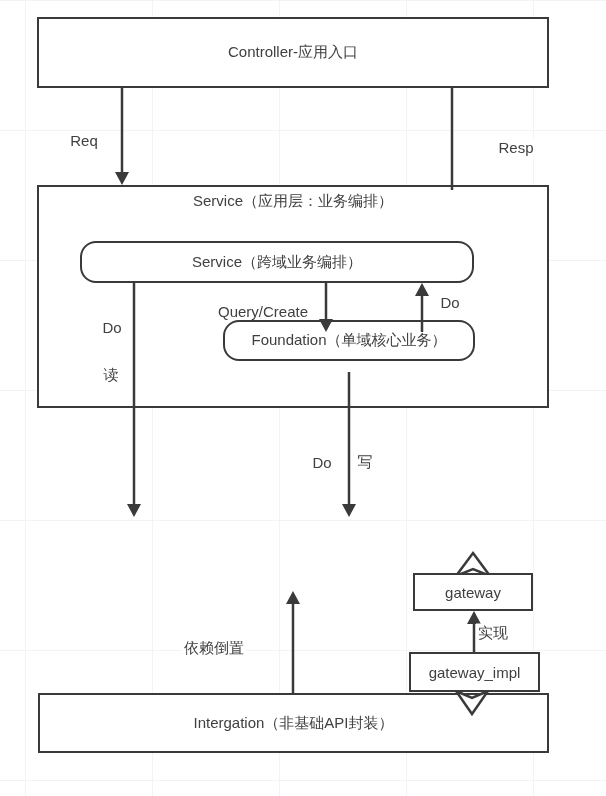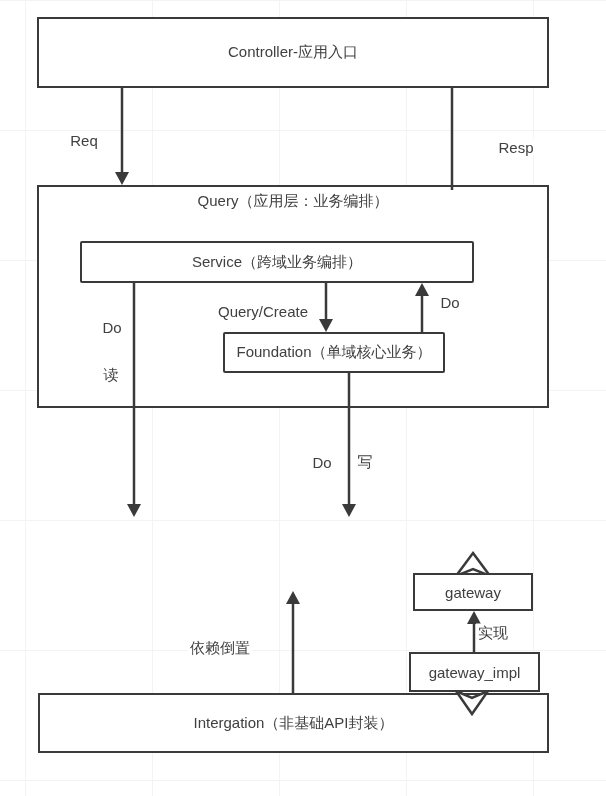--- a/index.html
+++ b/index.html
@@ -21,21 +21,21 @@
     box-sizing:border-box;
     border:2.5px solid #3a3a3a;
     background:#ffffff;
     display:flex;
     align-items:center;
     justify-content:center;
     font-size:15px;
     text-align:center;
     z-index:1;
   }
-  .node.rounded{border-width:2px;border-radius:2px;}
+  .node.rounded{border-width:2px;border-radius:16px;}
   .node.top-label{align-items:flex-start;padding-top:5px;}
   .node.small{z-index:3;align-items:center;}
   .edge-label{
     position:absolute;
     transform:translate(-50%,-50%);
     font-size:15px;
     white-space:nowrap;
     background:#ffffff;
     padding:0 2px;
     z-index:4;
@@ -52,28 +52,28 @@
 </head>
 <body>
 
 <div class="canvas">
 
   <div class="node" style="left:37px;top:17px;width:512px;height:71px;">
     <span>Controller-应用入口</span>
   </div>
 
   <div class="node top-label" style="left:37px;top:185px;width:512px;height:223px;">
-    <span>Query（应用层：业务编排）</span>
+    <span>Service（应用层：业务编排）</span>
   </div>
 
   <div class="node rounded" style="left:80px;top:241px;width:394px;height:42px;">
     <span>Service（跨域业务编排）</span>
   </div>
 
-  <div class="node rounded" style="left:223px;top:332px;width:222px;height:41px;">
+  <div class="node rounded" style="left:223px;top:320px;width:252px;height:41px;">
     <span>Foundation（单域核心业务）</span>
   </div>
 
 
   <div class="node small" style="left:413px;top:573px;width:120px;height:38px;">
     <span>gateway</span>
   </div>
 
   <div class="node small" style="left:409px;top:652px;width:131px;height:40px;">
     <span>gateway_impl</span>
@@ -134,16 +134,16 @@
   </svg>
 
   <div class="edge-label" style="left:84px;top:140px;">Req</div>
   <div class="edge-label" style="left:507px;top:147px;margin-left:9px;">Resp</div>
   <div class="edge-label" style="left:112px;top:327px;">Do</div>
   <div class="edge-label" style="left:111px;top:375px;">读</div>
   <div class="edge-label" style="left:263px;top:311px;">Query/Create</div>
   <div class="edge-label" style="left:450px;top:302px;">Do</div>
   <div class="edge-label" style="left:322px;top:462px;">Do</div>
   <div class="edge-label" style="left:365px;top:462px;">写</div>
-  <div class="edge-label" style="left:220px;top:648px;">依赖倒置</div>
+  <div class="edge-label" style="left:214px;top:648px;">依赖倒置</div>
   <div class="edge-label" style="left:493px;top:633px;text-align:center;">实现</div>
 
 </div>
 
 </body></html>

